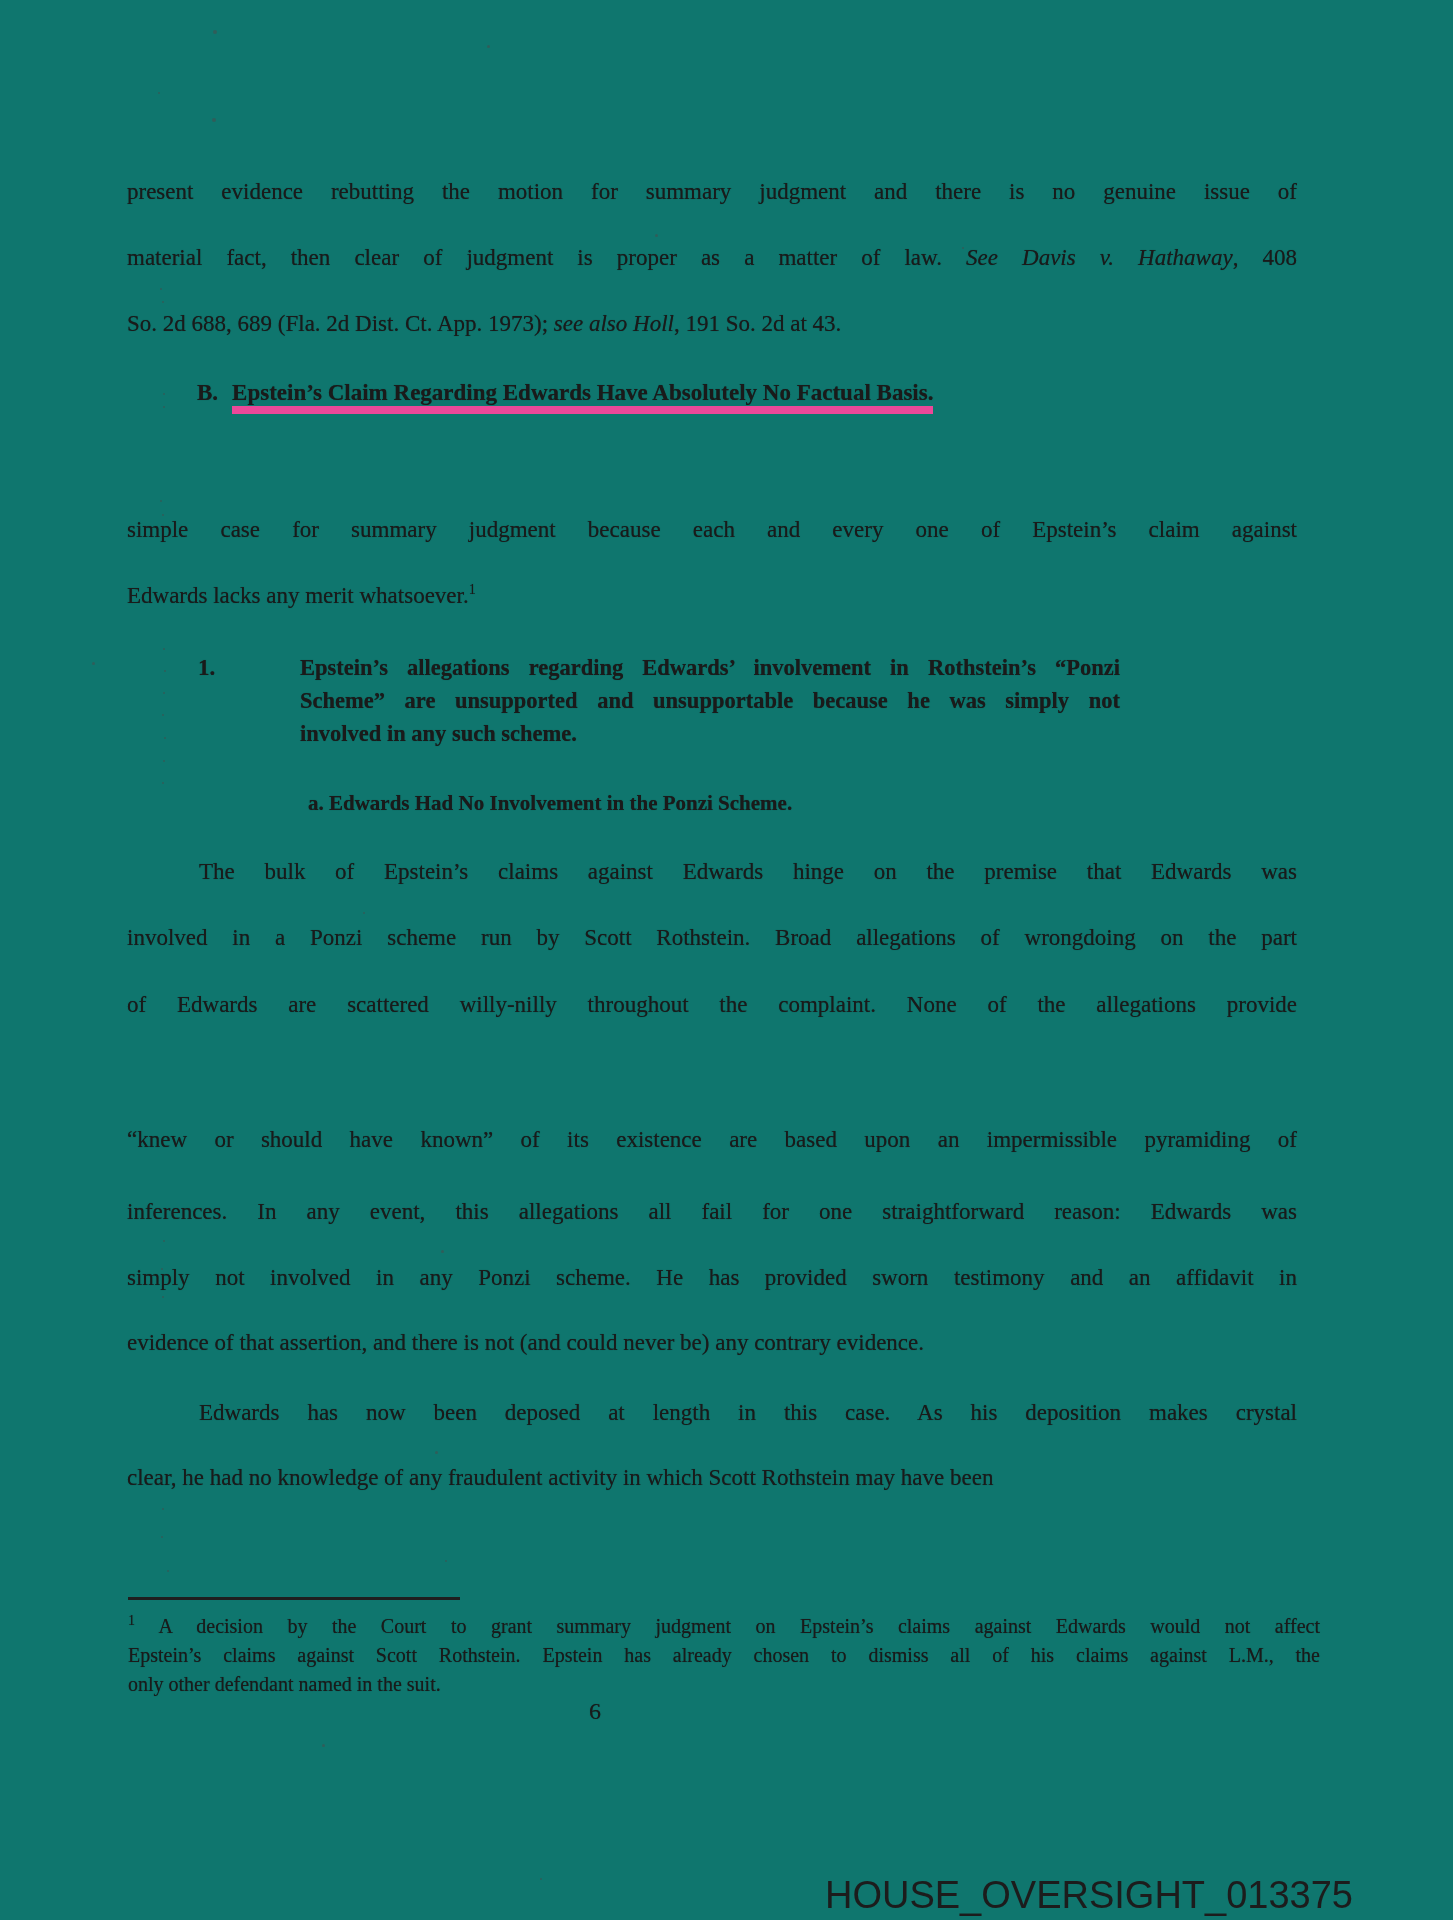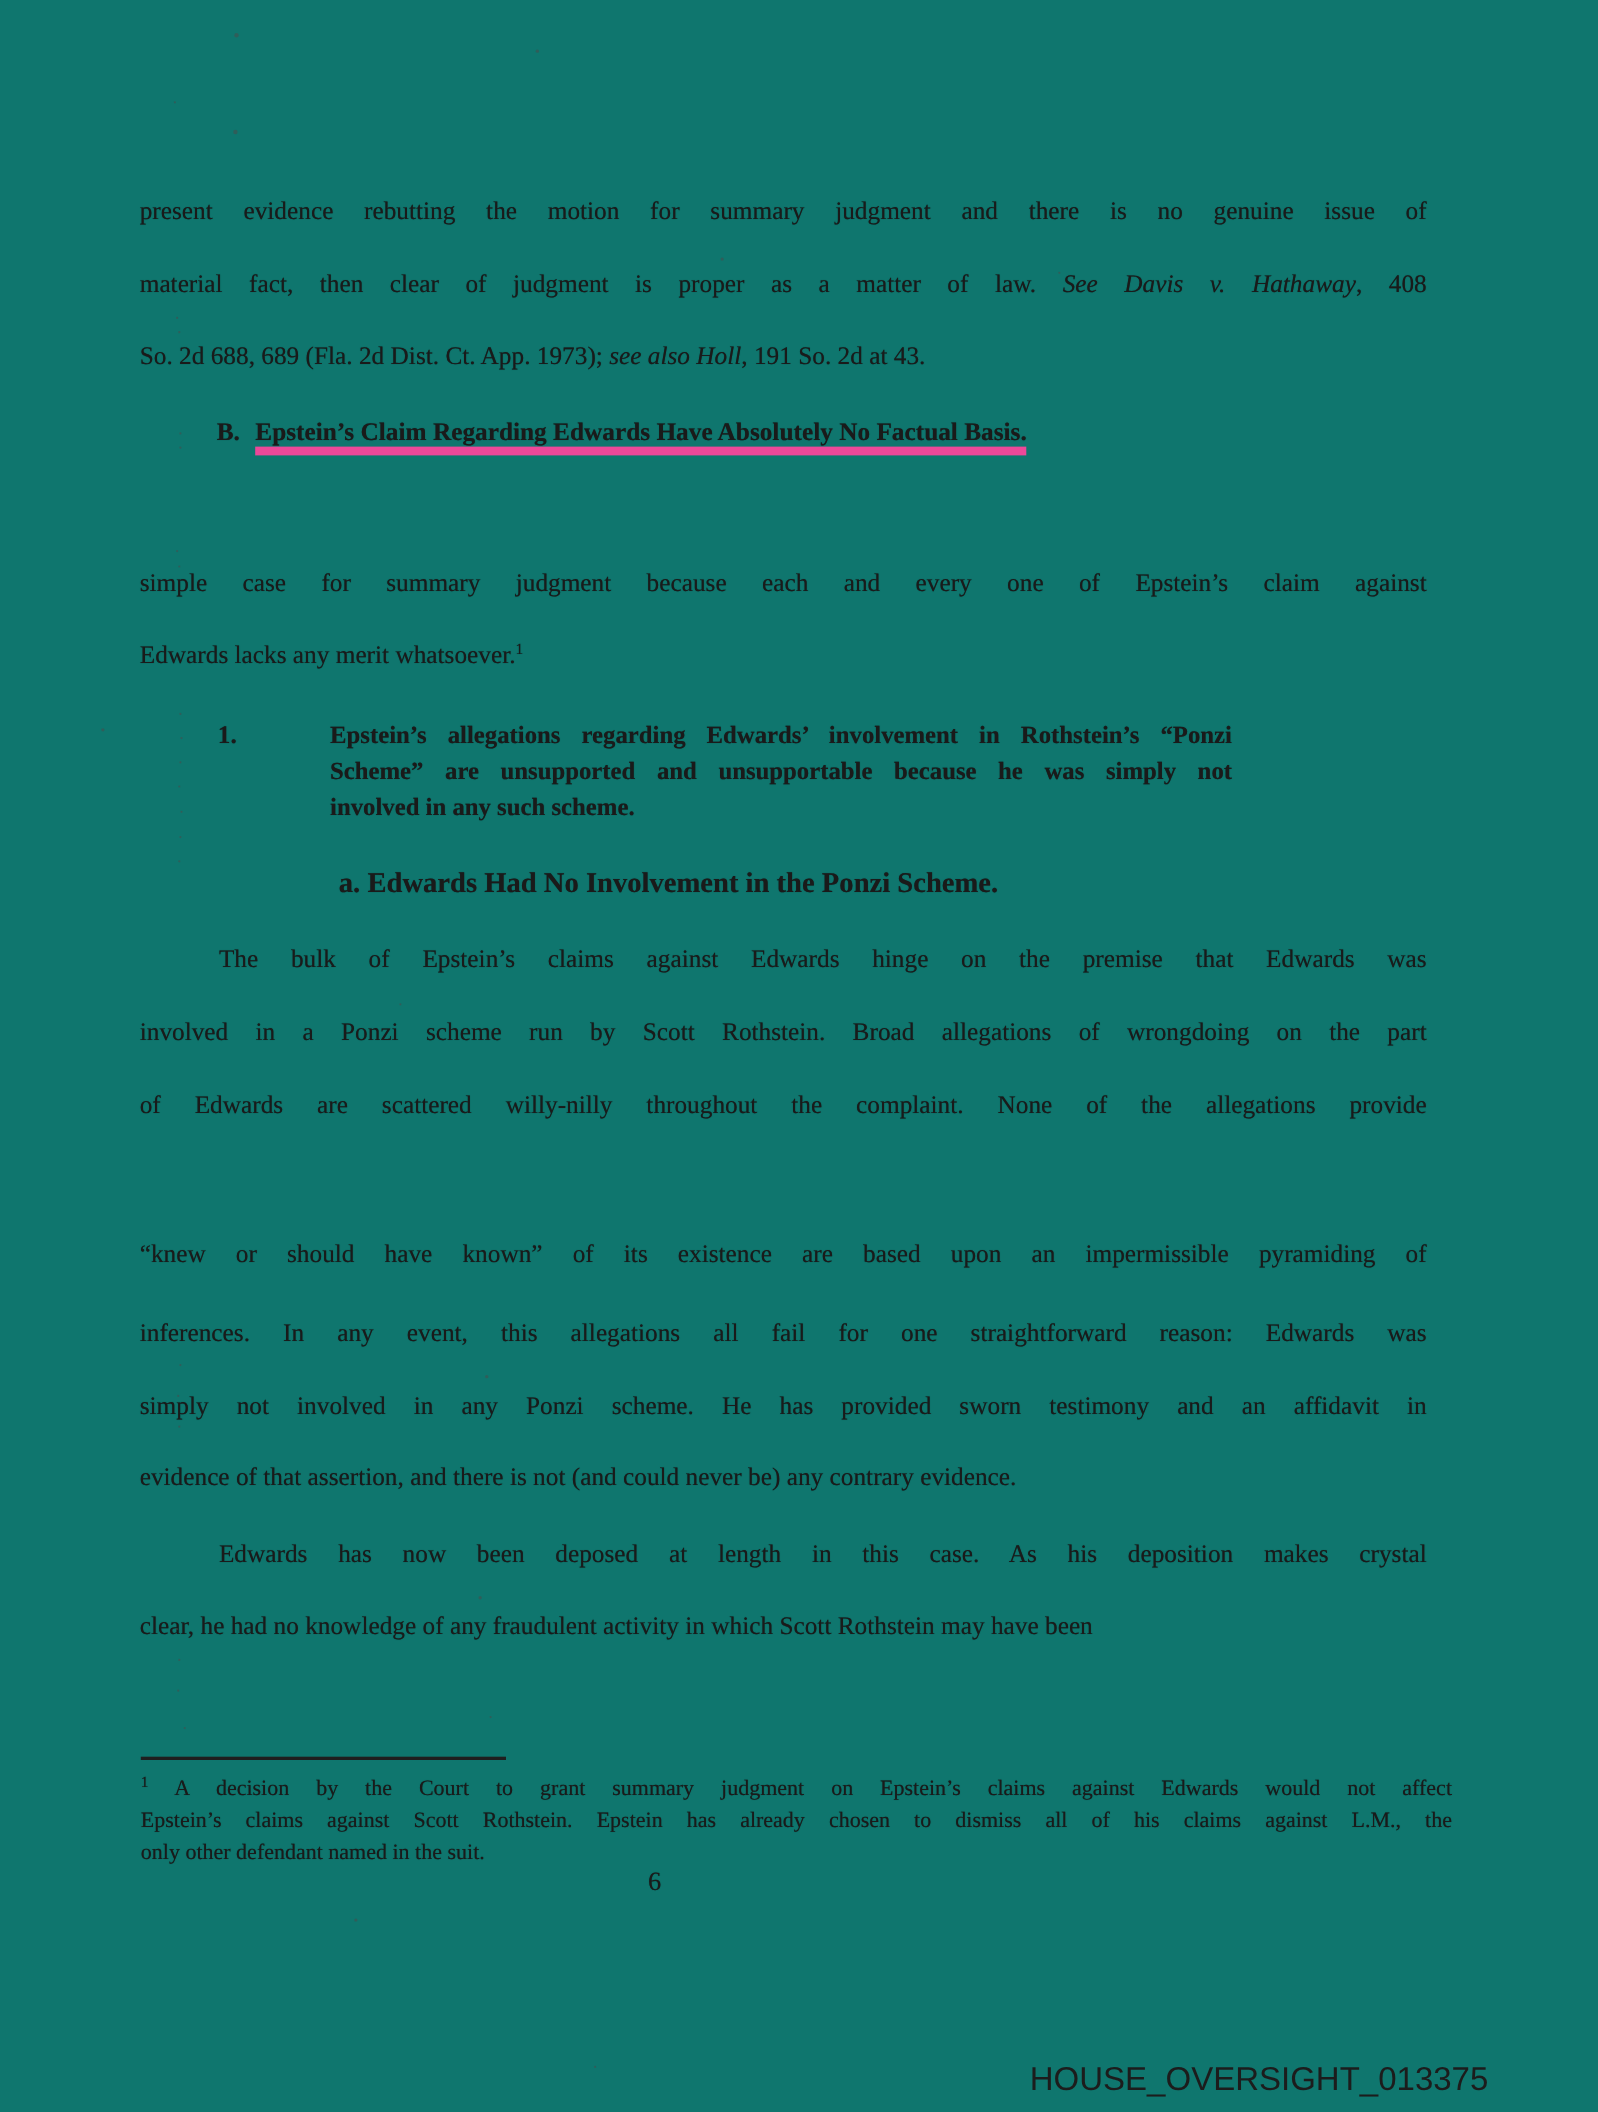--- a/index.html
+++ b/index.html
@@ -35,41 +35,41 @@
   .h1block{
     position:absolute;left:300px;top:651px;width:820px;
   }
   .h1block .hline{
     font-size:22.5px;font-weight:bold;line-height:33px;
     text-align:justify;text-align-last:justify;
   }
   .h1block .hline.last{ text-align-last:left; }
   .hA{
     position:absolute;left:308px;top:786px;
-    font-size:26px;font-weight:bold;line-height:34px;
+    font-size:21px;font-weight:bold;line-height:34px;
   }
   sup.fnref{ font-size:14px; vertical-align:super; line-height:0; }
   .fnrule{
     position:absolute;left:128px;top:1597px;
     width:332px;height:3px;background:#1f1f1f;
   }
   .fnblock{
     position:absolute;left:128px;top:1612px;width:1192px;
     font-size:20px;line-height:29px;
   }
   .fnblock .fline{ text-align:justify;text-align-last:justify; }
   .fnblock .fline.last{ text-align-last:left; }
   .pageno{
     position:absolute;left:565px;top:1698px;width:60px;
     font-size:24px;text-align:center;
   }
   .bates{
     position:absolute;right:100px;top:1874px;
     font-family:"Liberation Sans", sans-serif;
-    font-size:30px;color:#1c1c1c;text-shadow:none;
+    font-size:38px;color:#1c1c1c;text-shadow:none;
   }
   .dot{ position:absolute;background:#4a4a4a;border-radius:50%;opacity:.55; }
 </style>
 </head>
 <body>
 
 <div class="page txt">
 
   <div class="bl" style="top:175px"><span>present evidence rebutting the motion for summary judgment and there is no genuine issue of</span></div>
   <div class="bl" style="top:241px"><span>material fact, then clear of judgment is proper as a matter of law.  </span><em>See Davis v. Hathaway</em><span>, 408</span></div>

